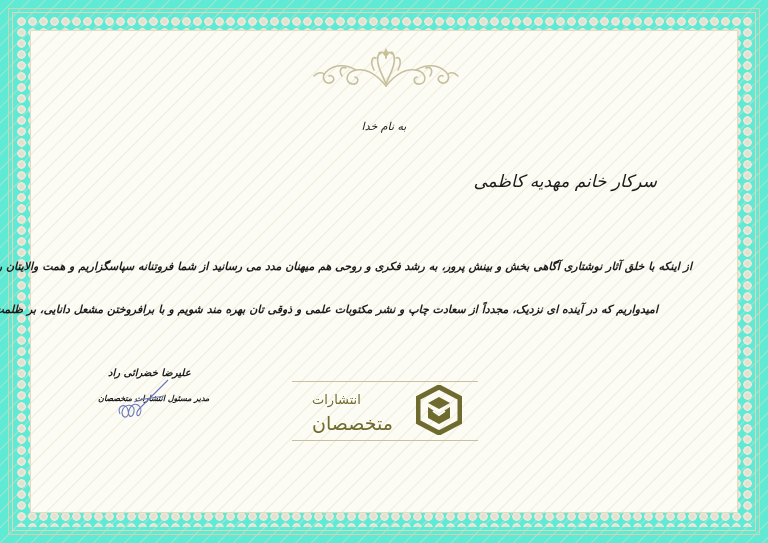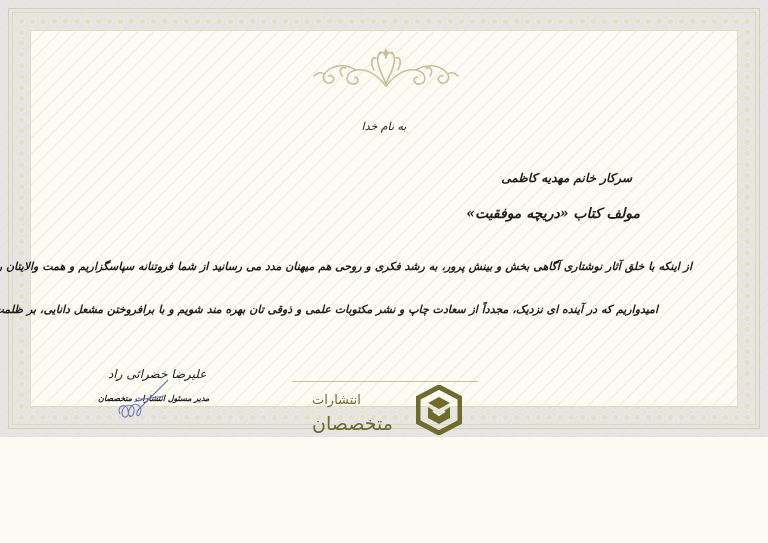--- a/index.html
+++ b/index.html
@@ -1,40 +1,40 @@
 <!DOCTYPE html>
 <html><head>
 <meta charset="utf-8">
 <style>
   html, body { margin:0; padding:0; }
   body { width:768px; height:543px; overflow:hidden; background:#fbfaf3; font-family:"DejaVu Serif", serif; }
-  .page { position:relative; width:768px; height:437px; background:#e5e5e5; overflow:hidden; }
+  .page { position:relative; width:768px; height:543px; background:#5eead4; overflow:hidden; }
   .stripes { position:absolute; inset:0;
     background-image: repeating-linear-gradient(135deg, rgba(230,226,205,0) 0px, rgba(230,226,205,0) 9px, rgba(228,224,200,0.55) 10px, rgba(230,226,205,0) 11px);
   }
   .frame-outer { position:absolute; left:8px; top:8px; right:8px; bottom:8px; border:1.5px solid #d7cfae; }
   .frame-outer2 { position:absolute; left:12px; top:12px; right:12px; bottom:12px; border:1px solid #ddd6b8; }
   .frame-band { position:absolute; left:16px; top:16px; right:16px; bottom:16px;
     background-image: radial-gradient(circle at 50% 50%, #e3e0cf 0 2.2px, transparent 2.6px),
                       radial-gradient(circle at 50% 50%, #ebe8da 0 4px, transparent 4.6px);
     background-size:11px 11px, 11px 11px;
     background-position: 0 0, 0 0;
   }
   .frame-inner { position:absolute; left:30px; top:30px; right:30px; bottom:30px; border:1px solid #e2dcc3; background:#fcfbf4; }
   .frame-inner .stripes { position:absolute; inset:0; }
 
   .ornament { position:absolute; left:312px; top:46px; width:148px; height:46px; }
   .rtl { direction:rtl; font-style:italic; color:#1c1c1c; position:absolute; white-space:nowrap; }
   .bismillah { left:0; right:0; top:120px; text-align:center; font-size:11px; }
-  .recipient { right:136px; top:171px; font-size:12px; font-weight:bold; }
+  .recipient { right:111px; top:171px; font-size:17px; font-weight:normal; }
   .author-line { right:128px; top:205px; font-size:14px; font-weight:bold; }
   .body1 { right:76px; top:260px; font-size:11px; font-weight:bold; }
   .body2 { right:110px; top:303px; font-size:11px; font-weight:bold; }
 
-  .signer-name { left:108px; top:367px; font-size:12px; font-weight:normal; }
+  .signer-name { left:108px; top:367px; font-size:10px; font-weight:bold; }
   .signer-title { left:98px; top:393px; font-size:8px; font-weight:bold; }
   .signature { position:absolute; left:114px; top:378px; width:60px; height:44px; }
 
   .logo-rule-top { position:absolute; left:292px; top:381px; width:186px; height:1px; background:#c9c0a0; }
   .logo-rule-bot { position:absolute; left:292px; top:440px; width:186px; height:1px; background:#c9c0a0; }
   .logo-text1 { position:absolute; left:312px; top:392px; font-family:"DejaVu Sans", sans-serif; font-size:13px; color:#6f6b2f; direction:rtl; letter-spacing:1px;text-align:right; }
   .logo-text2 { position:absolute; left:312px; top:412px; font-family:"DejaVu Sans", sans-serif; font-size:19px; color:#6f6b2f; direction:rtl; letter-spacing:1px; }
   .logo-icon { position:absolute; left:416px; top:385px; width:46px; height:50px; }
 </style>
 </head>
@@ -66,21 +66,20 @@
     </g>
     <g fill="#c8c09c">
       <path d="M74 2 l3 6 l-3 3 l-3 -3 z"></path>
       <circle cx="68" cy="7" r="1.6"></circle>
       <circle cx="80" cy="7" r="1.6"></circle>
     </g>
   </svg>
 
   <div class="rtl bismillah">به نام خدا</div>
   <div class="rtl recipient">سرکار خانم مهدیه کاظمی</div>
-  <div class="rtl author-line">مولف کتاب «دریچه موفقیت»</div>
   <div class="rtl body1">از اینکه با خلق آثار نوشتاری آگاهی بخش و بینش پرور، به رشد فکری و روحی هم میهنان مدد می رسانید از شما فروتنانه سپاسگزاریم و همت والایتان را برای نگارش کتب فاخر، ارج می نهیم.</div>
   <div class="rtl body2">امیدواریم که در آینده ای نزدیک، مجدداً از سعادت چاپ و نشر مکتوبات علمی و ذوقی تان بهره مند شویم و با برافروختن مشعل دانایی، بر ظلمت جهالت و گمراهی، فائق آییم.</div>
 
   <div class="rtl signer-name">علیرضا خضرائی راد</div>
   <div class="rtl signer-title">مدیر مسئول انتشارات متخصصان</div>
   <svg class="signature" viewBox="0 0 60 44">
     <g fill="none" stroke="#6a78b8" stroke-width="1.1">
       <path d="M6 36 C2 28, 12 24, 14 32 C16 40, 8 42, 8 34 C10 24, 22 26, 20 34 C18 42, 12 38, 16 30 C20 22, 30 28, 26 36 C24 40, 20 36, 26 30"></path>
       <path d="M26 30 L54 2"></path>
       <path d="M20 24 C30 20, 40 20, 50 18"></path>

